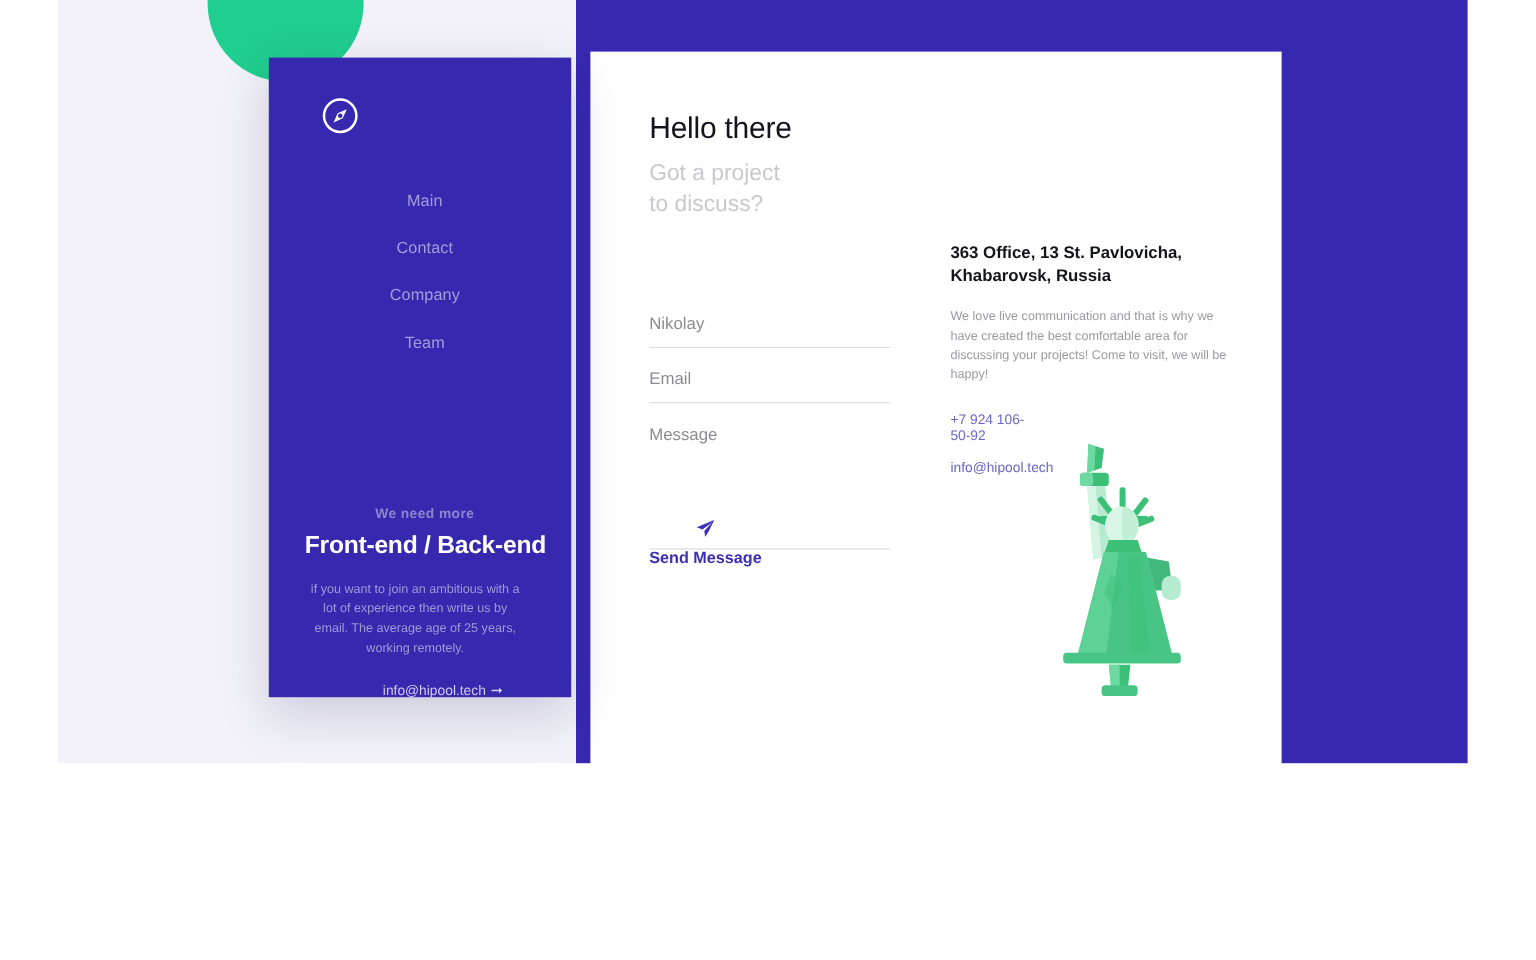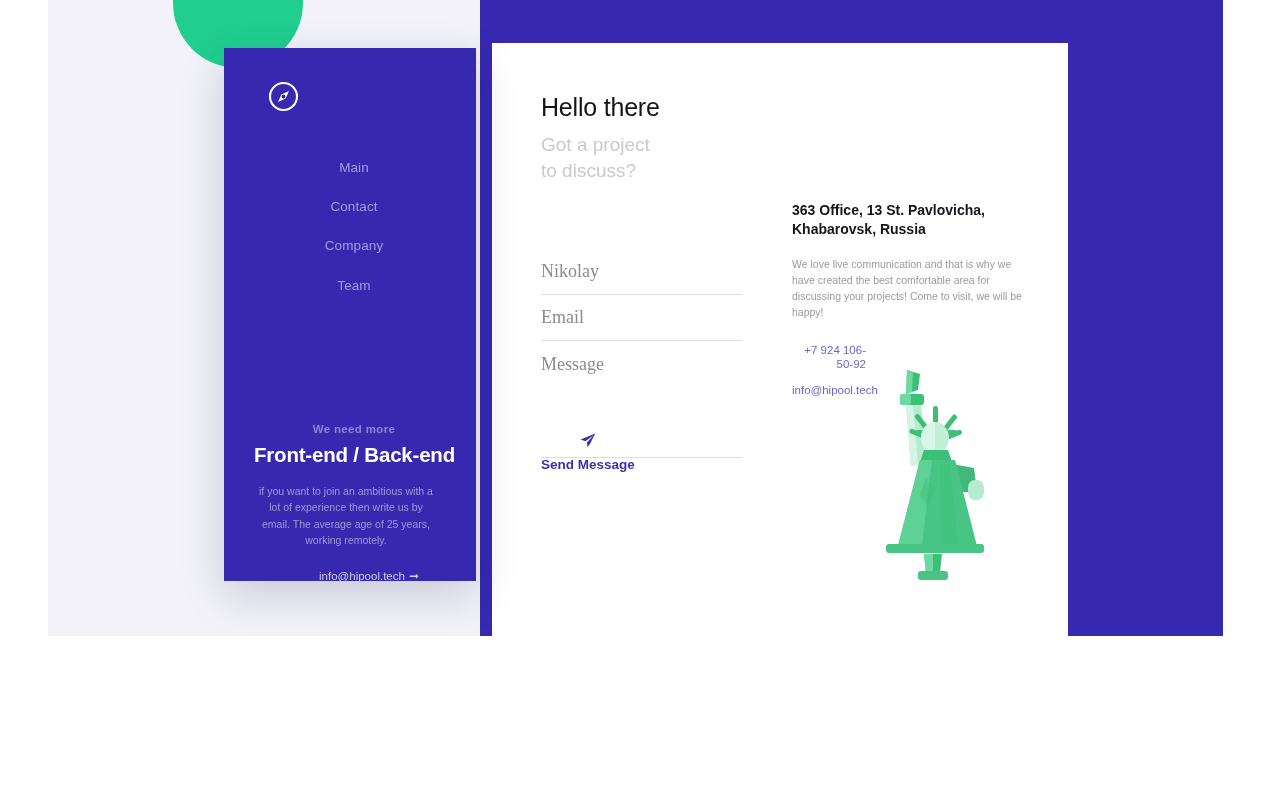--- a/index.html
+++ b/index.html
@@ -176,22 +176,22 @@
     left: 49px;
     top: 175px;
     width: 201px;
   }
   .field {
     border: none;
     border-bottom: 1px solid #dededf;
     width: 201px;
     padding: 0 0 12px 0;
     margin-bottom: 0;
-    font-family: Liberation Serif, serif;
-    font-size: 18px;
+    font-family: Liberation Sans, sans-serif;
+    font-size: 14px;
     color: #8b8b92;
     background: transparent;
     outline: none;
     display: block;
   }
   .field::placeholder { color: #8b8b92; opacity: 1; }
   .f-wrap { position: relative; }
   .f-name { position: absolute; left: 0; top: 43px; }
   .f-email { position: absolute; left: 0; top: 89px; }
   .f-msg {
@@ -241,21 +241,21 @@
     width: 236px;
   }
   .info-link {
     display: block;
     font-size: 11.5px;
     color: #6a66c6;
     text-decoration: none;
     line-height: 1.25;
     cursor: pointer;
   }
-  .info-phone { width: 74px; margin-bottom: 12px; text-align: right; }
+  .info-phone { width: 74px; margin-bottom: 12px; }
 
   
   .statue {
     position: absolute;
     left: 388px;
     top: 325px;
     width: 110px;
     height: 215px;
   }
   .statue svg { display: block; }

